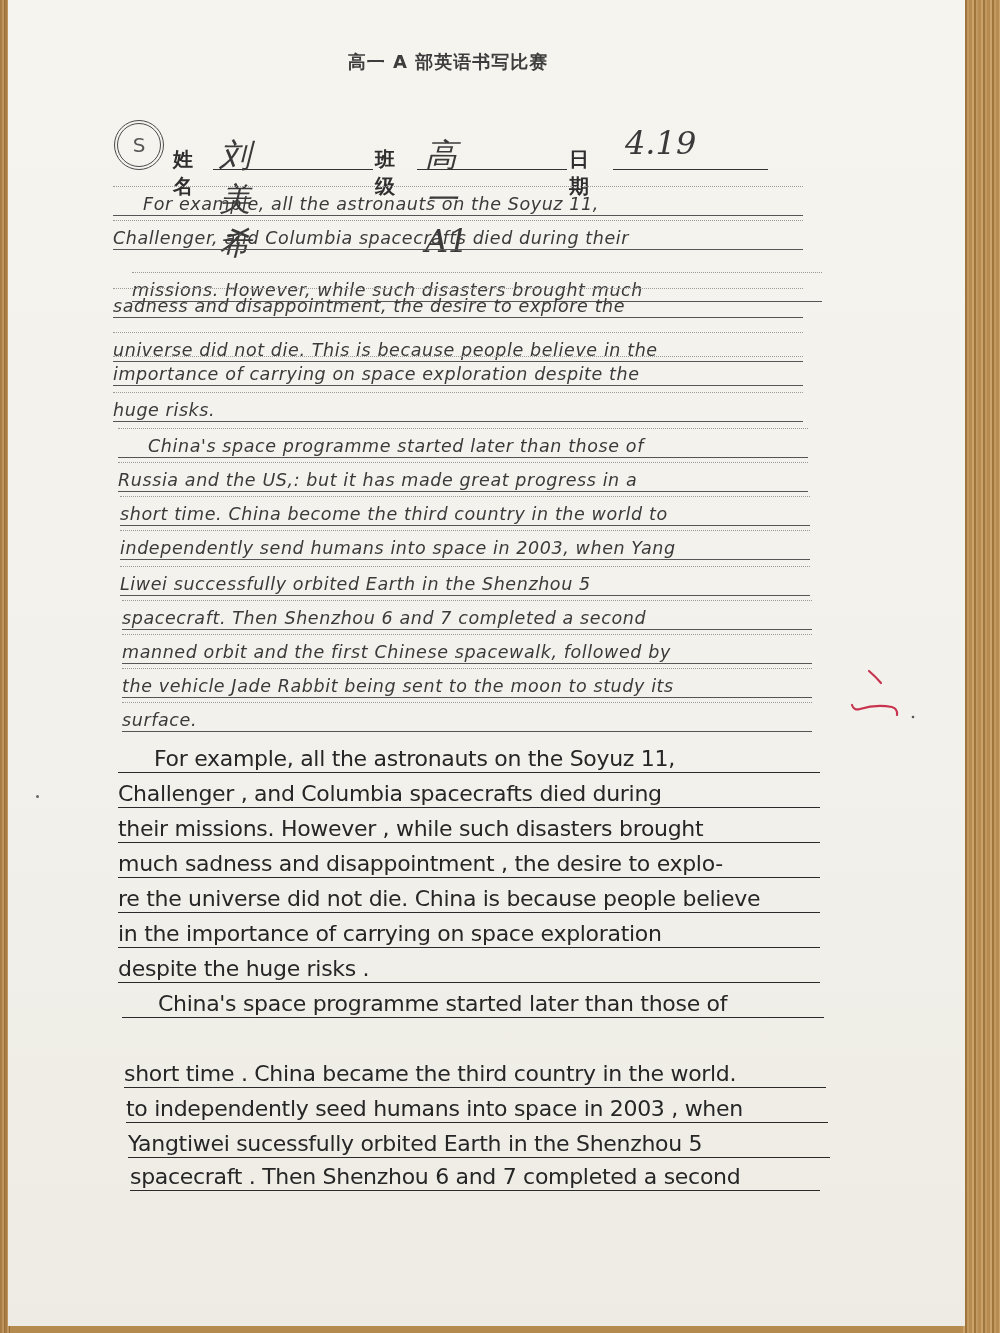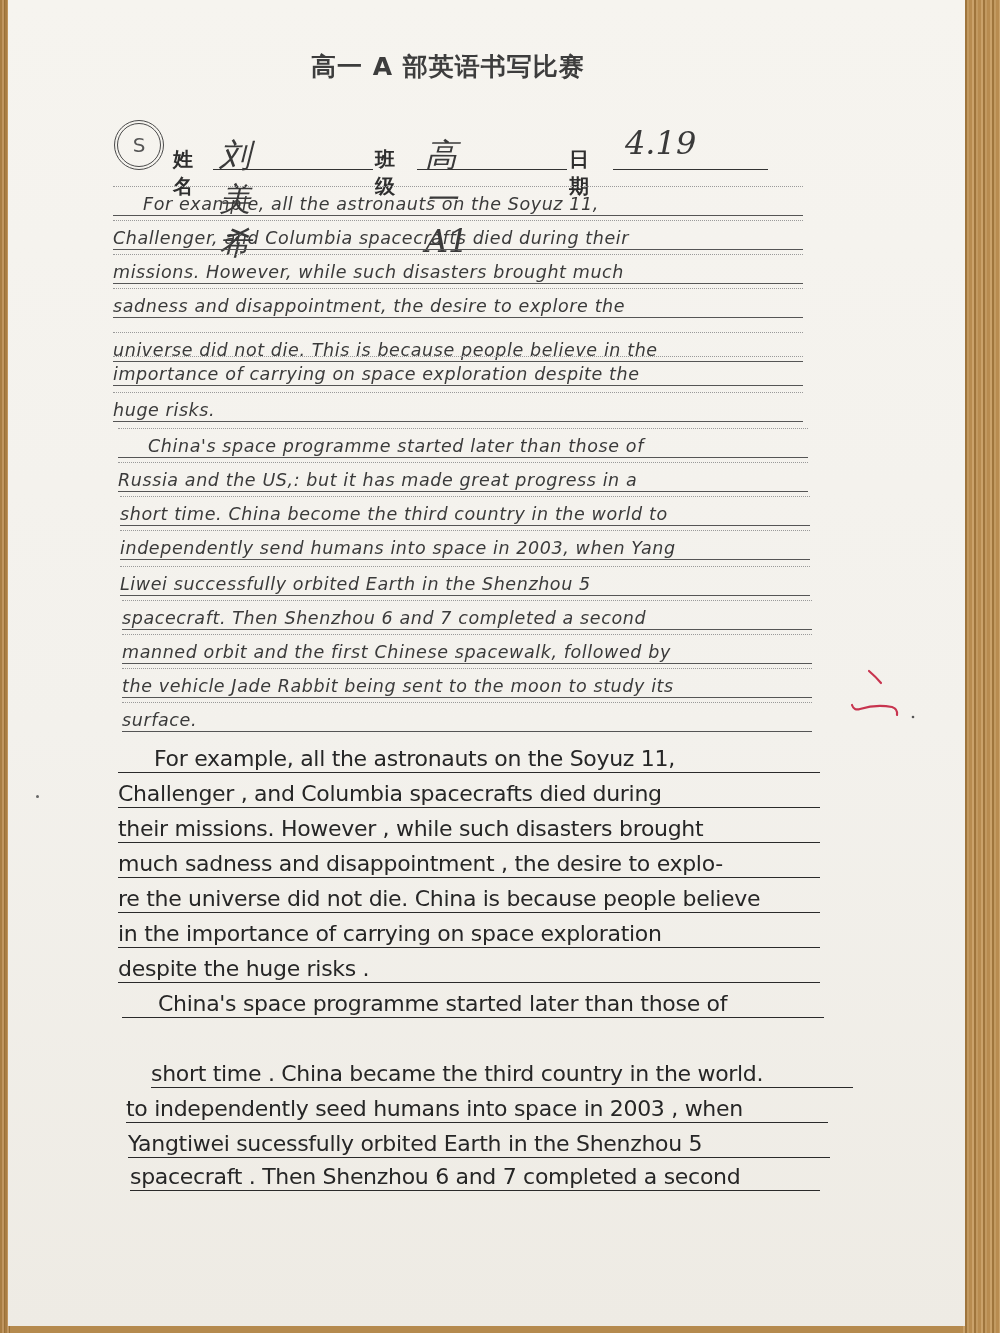--- a/index.html
+++ b/index.html
@@ -12,21 +12,21 @@
     background:repeating-linear-gradient(90deg,#a87d43 0 2px,#c09660 2px 4px,#9a7038 4px 5px); }
   .wood-right { position:absolute; right:0; top:0; width:40px; height:1333px;
     background:repeating-linear-gradient(90deg,#b88c50 0 3px,#caa26a 3px 5px,#9f753c 5px 7px,#c29a61 7px 9px); }
   .paper {
     position:absolute; left:8px; top:0; width:957px; height:1326px;
     background:linear-gradient(180deg,#f6f4ef 0%,#f3f1ec 55%,#eeebe4 100%);
     clip-path:polygon(0 0, 100% 0, 101.5% 100%, 0 100%);
   }
   .title {
     position:absolute; left:0; width:880px; top:50px; text-align:center;
-    font-family:"DejaVu Sans", sans-serif; font-weight:bold; font-size:25px;
+    font-family:"DejaVu Sans", sans-serif; font-weight:bold; font-size:18px;
     color:#3d3d3d; letter-spacing:1px;
   }
   .stamp {
     position:absolute; left:106px; top:120px; width:50px; height:50px;
     border-radius:50%; border:4px double #4a4a4a; box-sizing:border-box;
     display:flex; align-items:center; justify-content:center;
     font-family:"DejaVu Sans", sans-serif; font-size:20px; color:#555;
   }
   .info-row { position:absolute; top:138px; left:165px; height:36px; }
   .info-label { position:absolute; font-weight:bold; font-size:20px; color:#2e2e2e; top:8px; }
@@ -87,21 +87,21 @@
   <div class="print-line" style="top:182px;">
       <div class="dots"></div>
       <div class="base"></div>
       <span class="txt" style="padding-left: 30px; transform-origin: left bottom;">For example, all the astronauts on the Soyuz 11,</span>
     </div>
   <div class="print-line" style="top:216px;">
       <div class="dots"></div>
       <div class="base"></div>
       <span class="txt" style="transform-origin: left bottom;">Challenger, and Columbia spacecrafts died during their</span>
     </div>
-  <div class="print-line" style="top:250px;">
+  <div class="print-line" style="top:268px;margin-left:19px;">
       <div class="dots"></div>
       <div class="base"></div>
       <span class="txt" style="transform-origin: left bottom;">missions. However, while such disasters brought much</span>
     </div>
   <div class="print-line" style="top:284px;">
       <div class="dots"></div>
       <div class="base"></div>
       <span class="txt" style="transform-origin: left bottom;">sadness and disappointment, the desire to explore the</span>
     </div>
   <div class="print-line" style="top:328px;">
@@ -188,21 +188,21 @@
     </div>
   <div class="hand-line" style="top:912px;">
       <span class="txt" style="transform-origin: left bottom;">in the importance of carrying on space exploration</span>
     </div>
   <div class="hand-line" style="top:947px;">
       <span class="txt" style="transform-origin: left bottom;">despite the huge risks .</span>
     </div>
   <div class="hand-line" style="top:982px;left:114px;">
       <span class="txt" style="padding-left: 36px; transform-origin: left bottom;">China's space programme started later than those of</span>
     </div>
-  <div class="hand-line" style="top:1052px;left:116px;margin-left:27px;">
+  <div class="hand-line" style="top:1052px;left:116px;">
       <span class="txt" style="transform-origin: left bottom;">short time . China became the third country in the world.</span>
     </div>
   <div class="hand-line" style="top:1087px;left:118px;text-align:center;">
       <span class="txt" style="transform-origin: left bottom;">to independently seed humans into space in 2003 , when</span>
     </div>
   <div class="hand-line" style="top:1122px;left:120px;">
       <span class="txt" style="transform-origin: left bottom;">Yangtiwei sucessfully orbited Earth in the Shenzhou 5</span>
     </div>
   <div class="hand-line" style="top:1155px;left:122px;width:690px;">
       <span class="txt" style="transform-origin: left bottom;">spacecraft . Then Shenzhou 6 and 7 completed a second</span>

